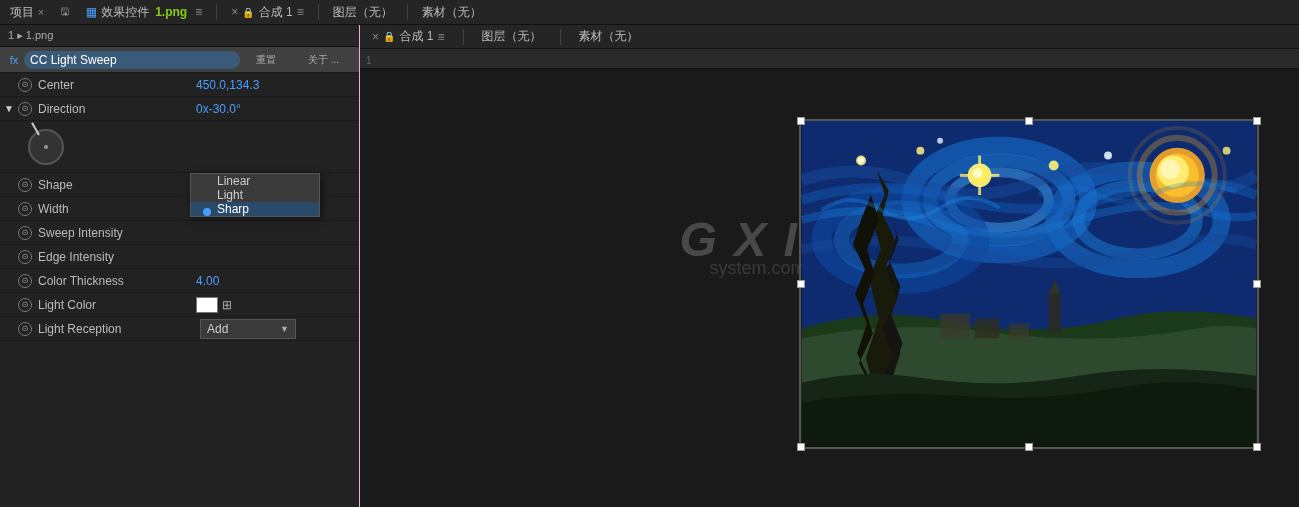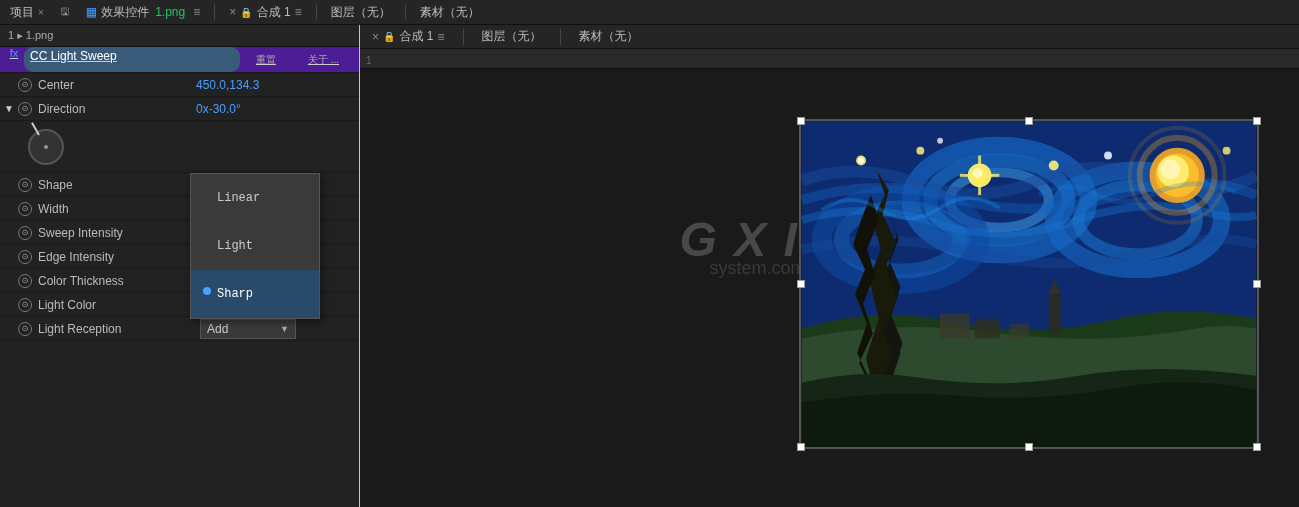--- a/index.html
+++ b/index.html
@@ -80,25 +80,25 @@
       display: flex;
       align-items: center;
       padding: 0 8px;
       font-size: 11px;
       color: #aaa;
       border-bottom: 1px solid #111;
     }
 
     .effect-row {
       display: flex;
+      align-items: center;
       height: 26px;
       padding: 0 4px;
-      background: #4c1d95;
+      background: #404040;
       border-bottom: 1px solid #1a1a1a;
-      text-decoration: underline;
     }
     .fx-label {
       color: #4a9eff;
       font-size: 11px;
       width: 20px;
       text-align: center;
     }
     .effect-name {
       flex: 1;
       background: #3a5a7a;
@@ -224,28 +224,27 @@
       position: absolute;
       left: 190px;
       top: 0px;
       width: 130px;
       background: #3a3a3a;
       border: 1px solid #555;
       z-index: 100;
       box-shadow: 2px 2px 8px rgba(0,0,0,0.5);
     }
     .dropdown-item {
-      padding: 17px 12px;
+      padding: 0 12px;
       cursor: pointer;
       color: #ccc;
       font-size: 12px;
       display: flex;
-      align-items: flex-start;
+      align-items: flex-end;
       gap: 6px;
-      font-family: Liberation Mono, monospace;
     }
     .dropdown-item.selected {
       background: #2a4a6a;
       color: #fff;
     }
     .selected-dot {
       width: 8px;
       height: 8px;
       border-radius: 50%;
       background: #4a9eff;
@@ -397,21 +396,21 @@
 
 <div class="top-bar">
   <div class="top-bar-item">
     <span>项目</span>
     <span class="tab-close">×</span>
   </div>
   <div class="icon-small">🖫</div>
   <div class="top-bar-item active">
     <span style="color:#4a9eff;">▦</span>
     <span>效果控件</span>
-    <span style="color:#22c55e; margin-left:2px;">1.png</span>
+    <span style="color:#84cc16; margin-left:2px;font-weight:bold;">1.png</span>
     <span style="margin-left:4px; color:#888;">≡</span>
   </div>
   <div class="divider-v"></div>
 
   <div class="top-bar-item">
     <span style="color:#888;">×</span>
     <span style="font-size:10px;">🔒</span>
     <span>合成 1</span>
     <span style="color:#888;">≡</span>
   </div>

